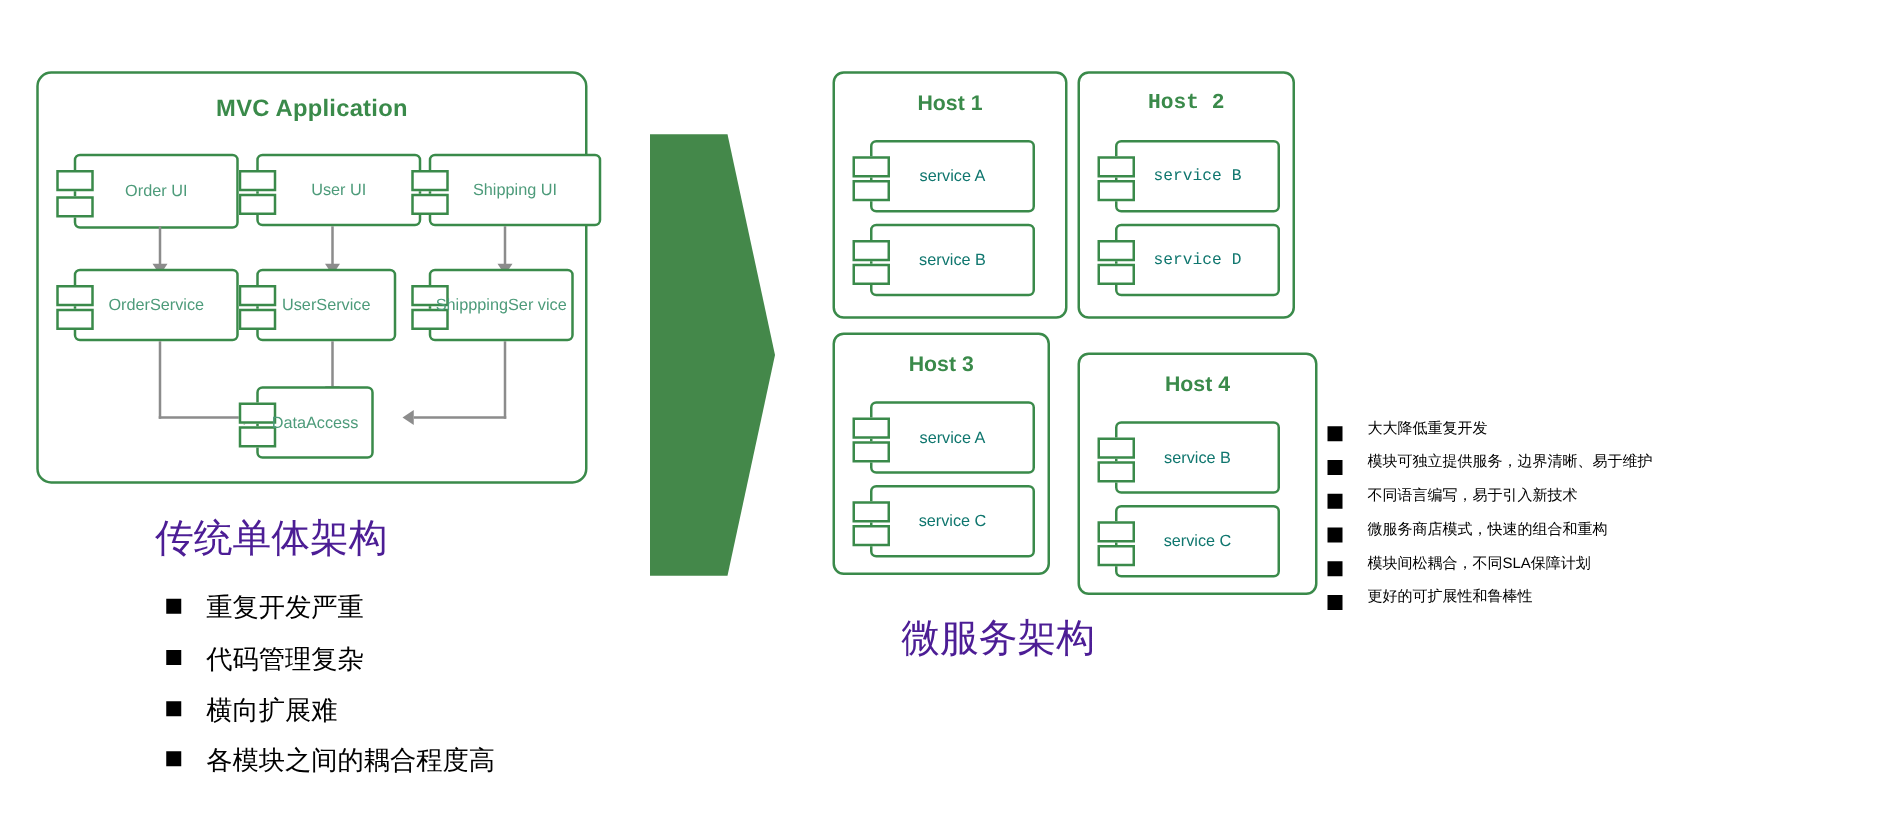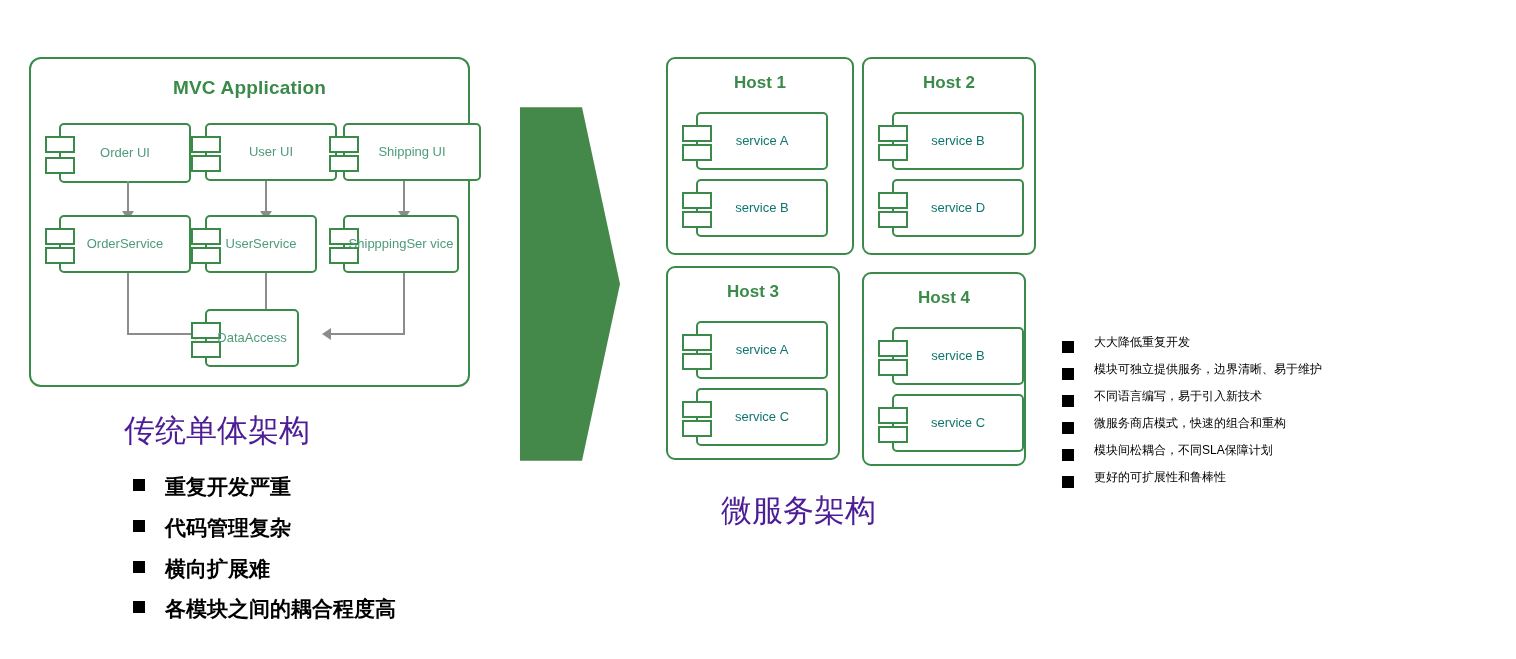--- a/index.html
+++ b/index.html
@@ -127,21 +127,21 @@
     <div class="comp" style="left:160px;top:234px;width:108px;height:58px;margin-top:16px;">
       <div class="body"></div>
       <div class="tab t1"></div>
       <div class="tab t2"></div>
       <div class="label">DataAccess</div>
     </div>
   </div>
 
   <div class="big-heading" style="left:124px;top:410px;">传统单体架构</div>
 
-  <div class="bullets left" style="left:133px;top:472px;width:380px;font-weight:bold;">
+  <div class="bullets left" style="left:133px;top:472px;width:380px;">
     <div class="bullet-row">
       <div class="bullet-sq"></div>
       <div class="bullet-text">重复开发严重</div>
     </div>
     <div class="bullet-row">
       <div class="bullet-sq"></div>
       <div class="bullet-text">代码管理复杂</div>
     </div>
     <div class="bullet-row">
       <div class="bullet-sq"></div>
@@ -164,21 +164,21 @@
       <div class="label">service A</div>
     </div>
     <div class="comp svc" style="left:14px;top:120px;width:146px;height:58px;">
       <div class="body"></div>
       <div class="tab t1"></div>
       <div class="tab t2"></div>
       <div class="label">service B</div>
     </div>
   </div>
 
-  <div class="host-box" style="left:862px;top:57px;width:174px;height:198px;">
+  <div class="host-box" style="left:862px;top:57px;width:174px;height:198px;font-family:Liberation Mono, monospace;">
     <div class="host-title">Host 2</div>
     <div class="comp svc" style="left:14px;top:53px;width:146px;height:58px;">
       <div class="body"></div>
       <div class="tab t1"></div>
       <div class="tab t2"></div>
       <div class="label">service B</div>
     </div>
     <div class="comp svc" style="left:14px;top:120px;width:146px;height:58px;">
       <div class="body"></div>
       <div class="tab t1"></div>
@@ -196,21 +196,21 @@
       <div class="label">service A</div>
     </div>
     <div class="comp svc" style="left:14px;top:120px;width:146px;height:58px;">
       <div class="body"></div>
       <div class="tab t1"></div>
       <div class="tab t2"></div>
       <div class="label">service C</div>
     </div>
   </div>
 
-  <div class="host-box" style="left:862px;top:272px;width:164px;height:194px;">
+  <div class="host-box" style="left:862px;top:282px;width:192px;height:194px;">
     <div class="host-title">Host 4</div>
     <div class="comp svc" style="left:14px;top:53px;width:146px;height:58px;">
       <div class="body"></div>
       <div class="tab t1"></div>
       <div class="tab t2"></div>
       <div class="label">service B</div>
     </div>
     <div class="comp svc" style="left:14px;top:120px;width:146px;height:58px;">
       <div class="body"></div>
       <div class="tab t1"></div>

